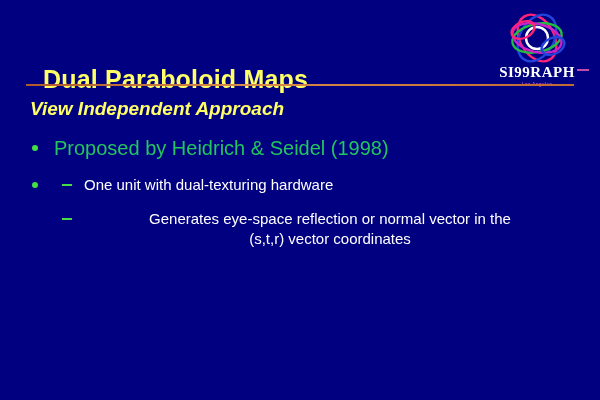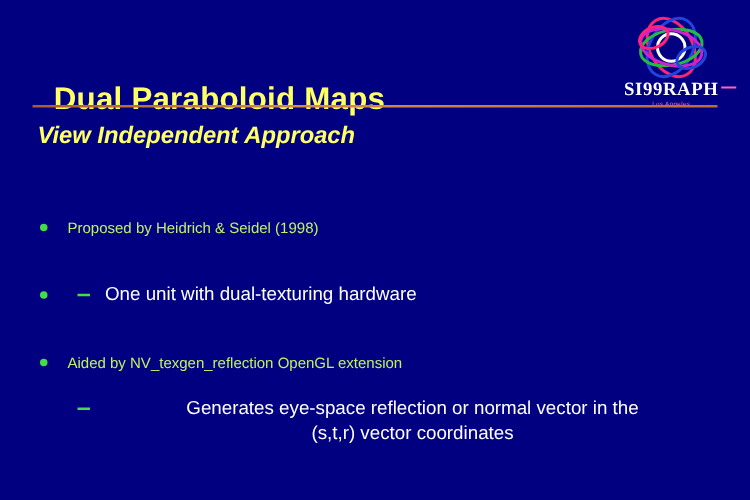--- a/index.html
+++ b/index.html
@@ -83,25 +83,24 @@
   }
   .body {
     position: absolute;
     left: 26px;
     top: 138px;
     width: 550px;
   }
   .l1 {
     position: relative;
     padding-left: 28px;
-    color: #bef264;
-    font-size: 12px;
+    color: #22c55e;
+    font-size: 20px;
     line-height: 20px;
     margin-bottom: 17px;
-    margin-top: 34px;
   }
   .l1 .bullet {
     position: absolute;
     left: 6px;
     top: 7px;
     width: 6px;
     height: 6px;
     border-radius: 50%;
     background: #44dd44;
   }
@@ -162,24 +161,20 @@
     <div class="l1">
       <span class="bullet"></span>
     </div>
 
 
     <div class="l2">
       <span class="dash"></span>
       <span>One unit with dual-texturing hardware</span>
     </div>
 
-    <div class="l1">
-      <span class="bullet"></span>
-      <span>Aided by NV_texgen_reflection OpenGL extension</span>
-    </div>
 
     <div class="l2">
       <span class="dash"></span>
       <span class="cont">Generates eye-space reflection or normal vector in the</span>
       <span class="cont">(s,t,r) vector coordinates</span>
     </div>
 
   </div>
 </div>
 

